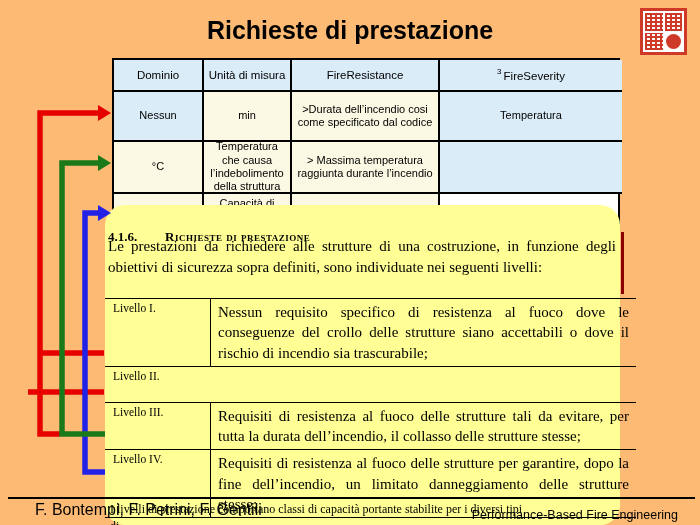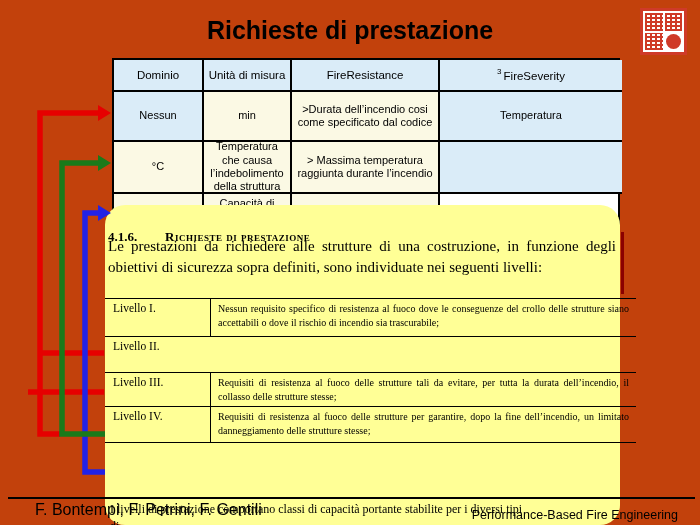--- a/index.html
+++ b/index.html
@@ -1,17 +1,17 @@
 <!DOCTYPE html>
 <html style="--table-blue: #daecf8; --table-cream: #fbf9e4; --doc-yellow: #ffff96; --arrow-red: #e60000; --arrow-green: #1a7a1a; --arrow-blue: #2222e6; --change-bar: #8b0000; --seal-red: #cf3a28;"><head>
 <meta charset="utf-8">
 <style>
   html,body{margin:0;padding:0;background:#888;}
   .slide{
-    position:relative; width:700px; height:525px; background:#c2410c;
+    position:relative; width:700px; height:525px; background:#fdba74;
     overflow:hidden; font-family:"Liberation Sans", sans-serif;
   }
   
   .title{
     position:absolute; top:16px; left:0; width:100%; text-align:center;
     font-size:25px; font-weight:bold; color:#000; letter-spacing:0px;
   }
   
   .seal{
     position:absolute; left:640px; top:8px; width:47px; height:47px;
@@ -57,21 +57,21 @@
     font-size:15px; line-height:1.42; text-align:justify;
   }
   .rev-bar{
     position:absolute; left:621px; top:232px; width:3px; height:62px;
     background:var(--change-bar); z-index:3;
   }
   .levels{ position:absolute; top:93px; left:0; width:531px; border-bottom:1px solid #000; }
   .lvl-row{ display:grid; grid-template-columns:105px 1fr; border-top:1px solid #000; }
   .lvl-label{ font-size:11.5px; padding:3px 2px 2px 8px; }
   .lvl-text{
-    border-left:1px solid #000; font-size:10px; line-height:1.35;
+    border-left:1px solid #000; font-size:15px; line-height:1.35;
     padding:3px 7px 3px 7px; text-align:justify;
   }
   .lvl-row:nth-child(1){ min-height:37px; }
   .lvl-row:nth-child(2){ min-height:35px; }
   .lvl-row:nth-child(3){ min-height:30px; }
   .lvl-row:nth-child(4){ min-height:35px; }
   .lvl-row:nth-child(5){ min-height:39px; }
   .closing{
     position:absolute; left:110px; top:501px; width:506px; z-index:4;
     font-family:"Liberation Serif", serif; font-size:12px; line-height:17px;

